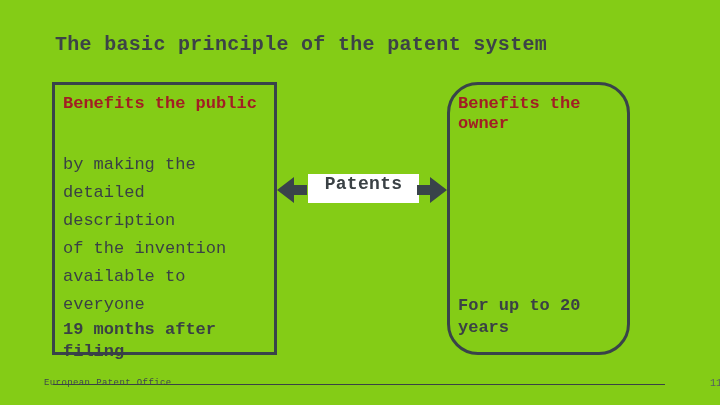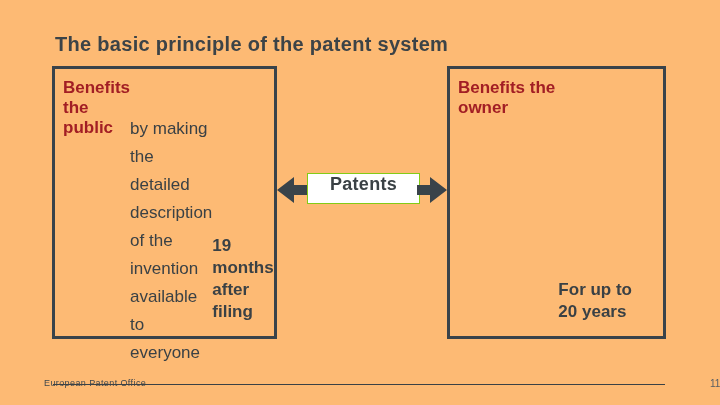--- a/index.html
+++ b/index.html
@@ -1,46 +1,46 @@
 <!DOCTYPE html>
 <html><head>
 <meta charset="utf-8">
 <style>
   html, body { margin: 0; padding: 0; background: #ffffff; }
   .slide {
     position: relative;
     width: 720px;
     height: 405px;
-    background: #fdba74;
+    background: #84cc16;
     overflow: hidden;
-    font-family: Liberation Sans, sans-serif;
+    font-family: Liberation Mono, monospace;
     color: #3a4145;
   }
   .title {
     position: absolute;
     left: 55px;
     top: 33px;
     font-size: 20px;
     font-weight: bold;
     letter-spacing: 0.3px;
     color: #3c4347;
     white-space: nowrap;
   }
   .panel {
     position: absolute;
-    top: 66px;
+    top: 82px;
     height: 273px;
     border: 3px solid #39434a;
     box-sizing: border-box;
     display: flex;
-    flex-direction: row;
+    flex-direction: column;
     padding: 9px 8px 13px 8px;
   }
   .panel-left  { left: 52px;  width: 225px; }
-  .panel-right { left: 447px; width: 219px; }
+  .panel-right { left: 447px; width: 183px; border-radius: 31px; }
   .panel-heading {
     font-size: 17px;
     font-weight: bold;
     color: #a21e24;
     line-height: 20px;
   }
   .panel-body {
     margin-top: 37px;
     font-size: 17px;
     line-height: 28px;

